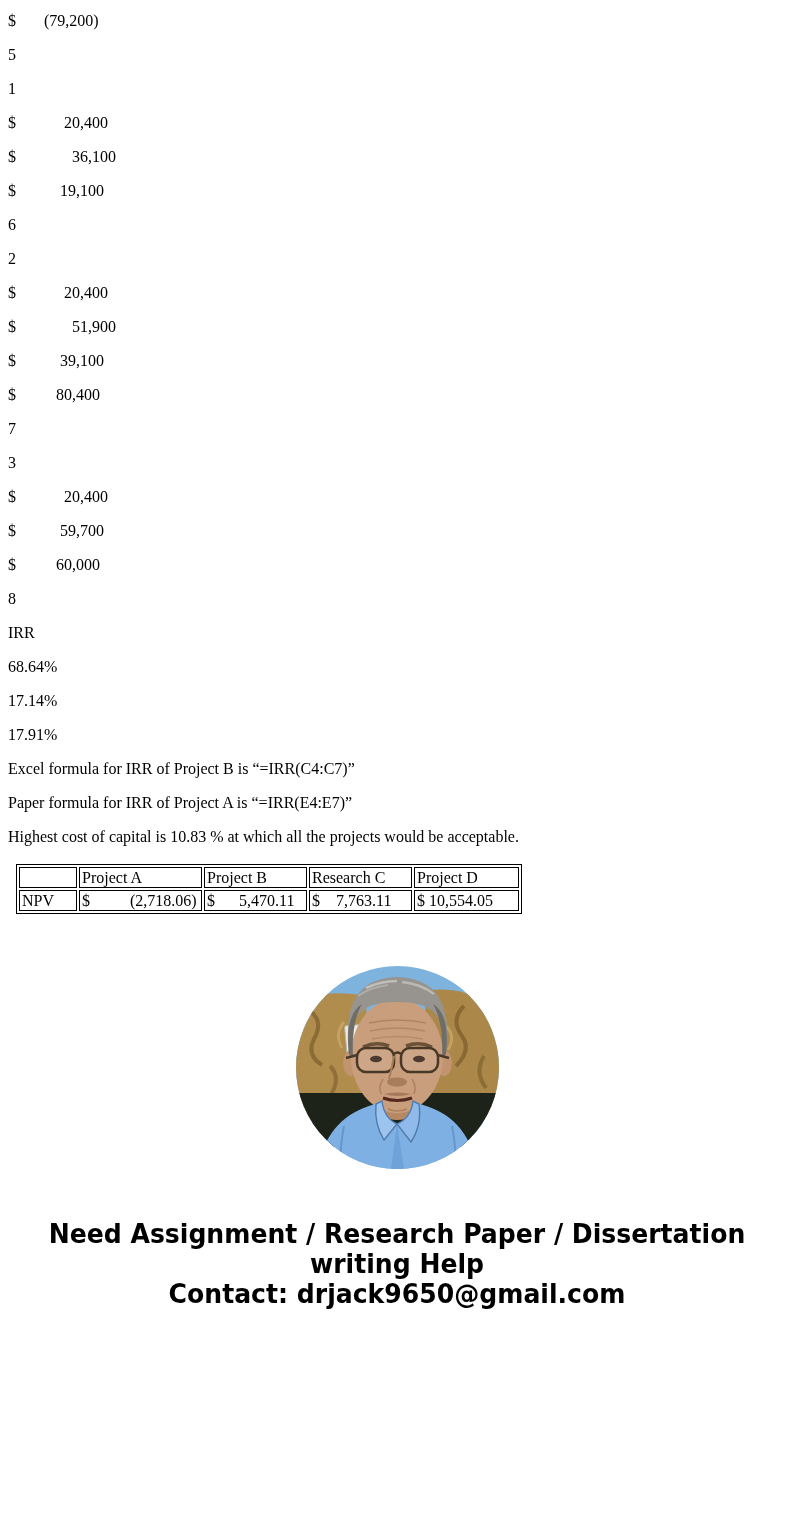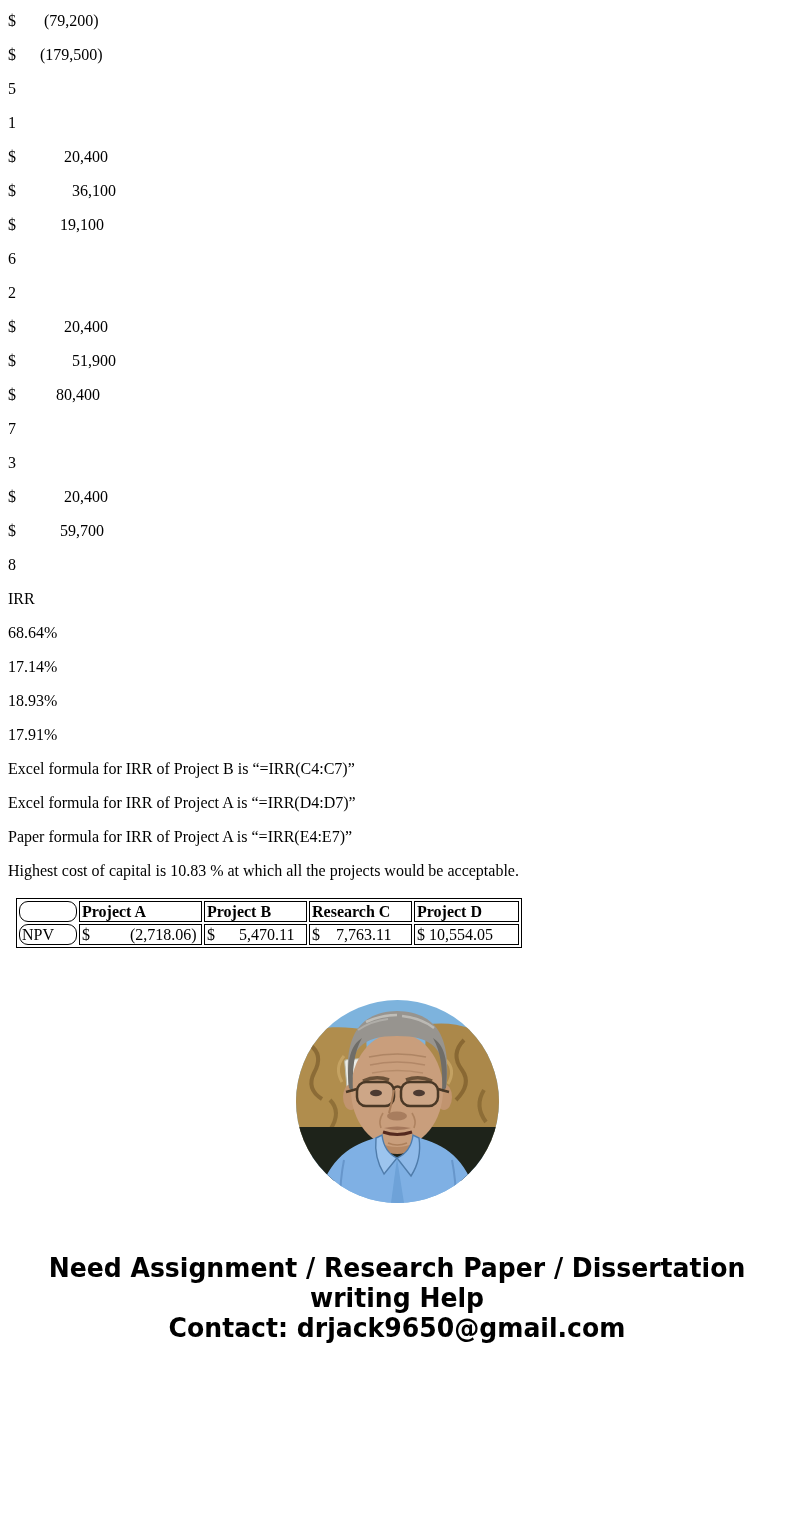--- a/index.html
+++ b/index.html
@@ -28,22 +28,22 @@
   table.npv th, table.npv td {
     border: 1px solid #000;
     font-size: 16px;
     height: 19px;
     padding: 0 2px;
     vertical-align: middle;
     white-space: pre;
     text-align: left;
     font-family: "Liberation Serif", serif;
   }
-  table.npv th { font-weight: bold; margin-top: 24px; }
-  .col-label { width: 52px; border-radius: 9px; }
+  table.npv th { font-weight: normal; margin-top: 24px; }
+  .col-label { width: 52px; }
   .col-a { width: 117px; }
   .col-b { width: 97px; }
   .col-c { width: 97px; }
   .col-d { width: 99px; }
   .portrait-wrap {
     margin-top: 36px;
     text-align: center;
     height: 203px;
   }
   .footer {
@@ -58,43 +58,42 @@
     transform-origin: 50% 50%;
   }
 </style>
 </head>
 <body>
 
 <div class="page">
 
   <div class="doc">
     <p class="line">$       (79,200)</p>
-    <p class="line">$      (179,500)</p>
     <p class="line">5</p>
     <p class="line">1</p>
     <p class="line">$            20,400</p>
     <p class="line">$              36,100</p>
     <p class="line">$           19,100</p>
     <p class="line">6</p>
     <p class="line">2</p>
     <p class="line">$            20,400</p>
     <p class="line">$              51,900</p>
+    <p class="line">$           39,100</p>
     <p class="line">$          80,400</p>
     <p class="line">7</p>
     <p class="line">3</p>
     <p class="line">$            20,400</p>
     <p class="line">$           59,700</p>
+    <p class="line">$          60,000</p>
     <p class="line">8</p>
     <p class="line">IRR</p>
     <p class="line">68.64%</p>
     <p class="line">17.14%</p>
-    <p class="line">18.93%</p>
     <p class="line">17.91%</p>
     <p class="line">Excel formula for IRR of Project B is “=IRR(C4:C7)”</p>
-    <p class="line">Excel formula for IRR of Project A is “=IRR(D4:D7)”</p>
     <p class="line">Paper formula for IRR of Project A is “=IRR(E4:E7)”</p>
     <p class="line">Highest cost of capital is 10.83 % at which all the projects would be acceptable.</p>
 
     <table class="npv">
       <tbody>
           <tr>
         <th class="col-label"></th>
         <th class="col-a">Project A</th>
         <th class="col-b">Project B</th>
         <th class="col-c">Research C</th>

